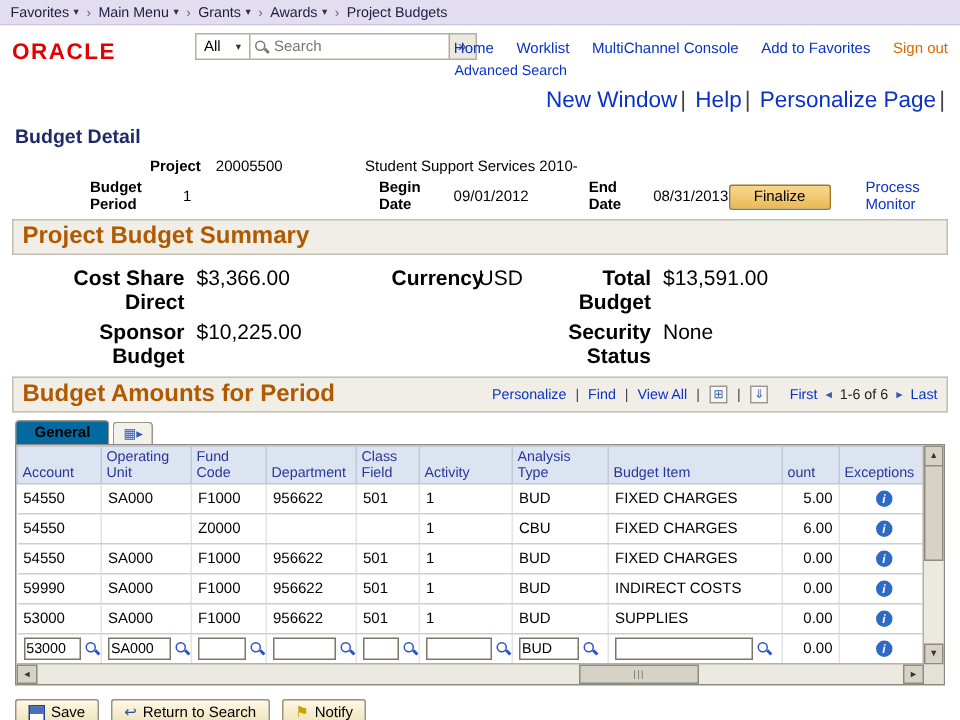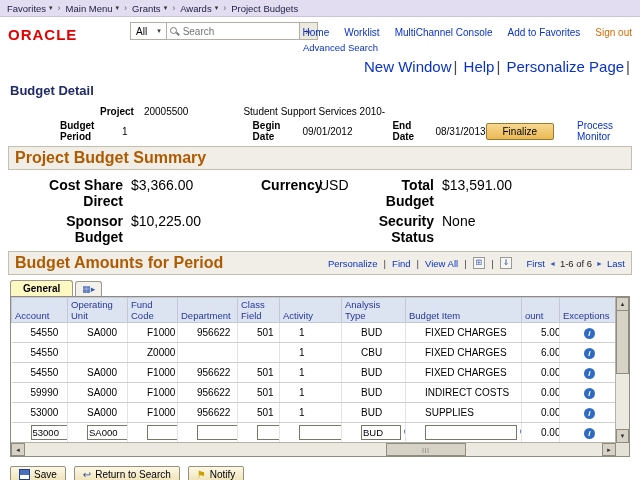--- a/index.html
+++ b/index.html
@@ -52,30 +52,30 @@
   .gridlinks{display:flex;align-items:center;gap:4px;font-size:9.5px;color:#222}
   .miniicon{border:1px solid #999;background:#f7f6f1;font-size:8px;line-height:10px;padding:0 2px;color:#355bb5;cursor:pointer}
   .navicon{color:#355bb5;font-size:7px;cursor:pointer}
 
   
   .sumgrid{display:grid;grid-template-columns:115px 130px 58px 45px 78px auto;row-gap:4px;margin:7px 0 6px 16px;font-size:14px}
   .sumlabel{font-weight:bold;text-align:right;padding-right:8px}
 
   
   .tabs{display:flex;align-items:flex-end;margin:5px 0 0 10px}
-  .tab{background:#fef9c3;border:1px solid #9a968a;border-bottom:none;padding:2px 12px;font-weight:bold;font-size:10px;border-radius:3px 3px 0 0;cursor:pointer}
+  .tab{background:#0369a1;border:1px solid #9a968a;border-bottom:none;padding:2px 12px;font-weight:bold;font-size:10px;border-radius:3px 3px 0 0;cursor:pointer}
   .tab-icon{background:#f3f1ea;border:1px solid #9a968a;border-bottom:none;padding:2px 6px;margin-left:2px;font-size:9px;border-radius:3px 3px 0 0;color:#355bb5;cursor:pointer}
 
   
   .gridwrap{margin:0 10px;border:1px solid #8f8b80;position:relative;background:#fff}
   .gridinner{margin:0 13px 13px 0}
   table{width:100%;border-collapse:collapse;table-layout:fixed;font-size:10px}
   th{background:#dce3f1;border:1px solid #c3c7d6;font-weight:normal;color:#27379b;text-align:left;vertical-align:bottom;padding:1px 3px;font-size:9.5px;height:22px;overflow:hidden}
-  td{border-right:1px solid #e3e3e3;border-bottom:1px solid #cfcfcf;padding:1px 19px;height:17px;overflow:hidden;white-space:nowrap;background:#fff}
-  .amt{text-align:left}
+  td{border-right:1px solid #e3e3e3;border-bottom:1px solid #cfcfcf;padding:1px 4px;height:17px;overflow:hidden;white-space:nowrap;background:#fff}
+  .amt{text-align:right}
   .exc{text-align:center;border-right:none}
   .info{display:inline-block;width:11px;height:11px;border-radius:50%;background:#2f6bc4;color:#fff;font-size:8px;font-weight:bold;font-style:italic;text-align:center;line-height:11px;cursor:pointer}
   .gin{height:13px;border:1px solid #7b7768;font-size:9.5px;padding:0 1px;vertical-align:middle;font-family:"Liberation Sans",sans-serif}
   .lookup{display:inline-block;width:11px;height:11px;position:relative;margin-left:2px;vertical-align:middle;cursor:pointer}
   .lookup::before{content:"";position:absolute;left:1px;top:1px;width:5px;height:5px;border:1.5px solid #2a52c8;border-radius:50%}
   .lookup::after{content:"";position:absolute;left:7px;top:7px;width:4px;height:1.5px;background:#2a52c8;transform:rotate(45deg)}
 
   
   .vsb{position:absolute;top:0;right:0;bottom:13px;width:13px;background:#ece9e1;border-left:1px solid #b5b1a6}
   .sbbtn{background:#d6d2c6;border:1px solid #8f8b80;font-size:6px;display:flex;align-items:center;justify-content:center;color:#333;cursor:pointer}

